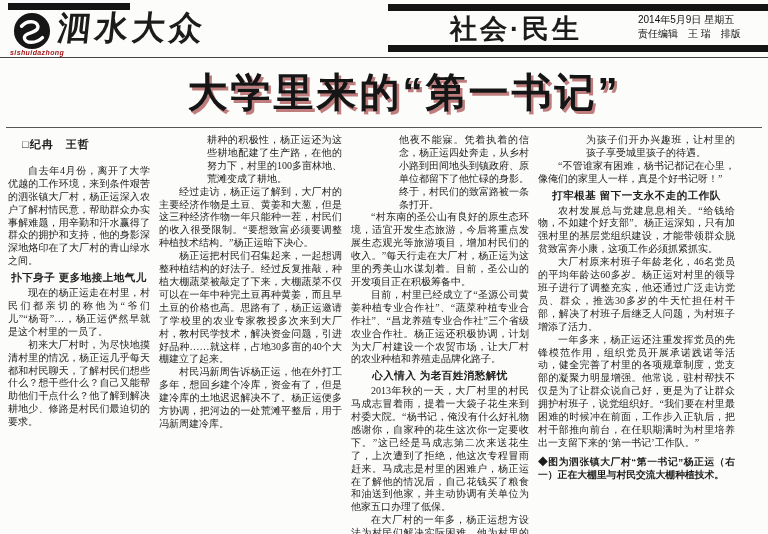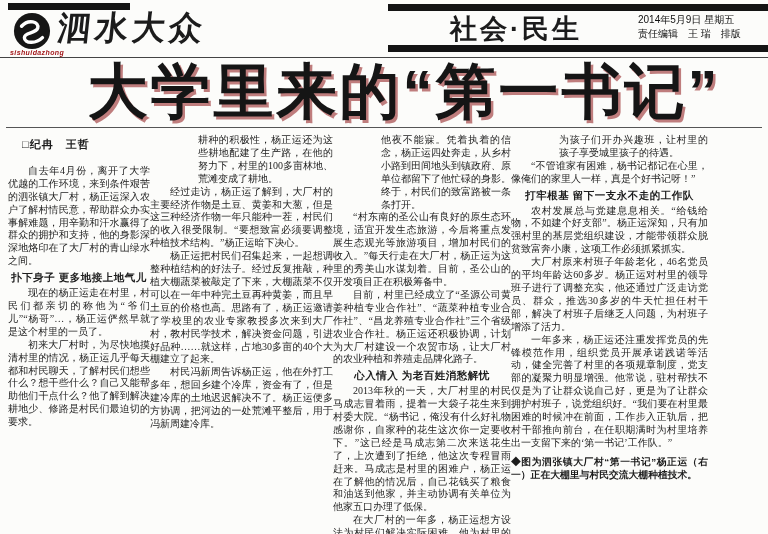--- a/index.html
+++ b/index.html
@@ -17,25 +17,25 @@
   .mast-bar{position:absolute;left:0;width:390px;height:7px;background:#141414;}
   .mast-bar.top{top:2px;} .mast-bar.bottom{top:43px;}
   .section-title{position:absolute;left:62px;top:9px;font-family:"Liberation Sans",sans-serif;
               font-weight:900;font-size:27px;letter-spacing:3px;white-space:nowrap;}
   .date-block{position:absolute;left:250px;top:11px;font-family:"Liberation Sans",sans-serif;
               font-size:10px;line-height:14px;white-space:nowrap;color:#111;}
   .mast-rule{position:absolute;left:0;top:57px;width:768px;height:1px;background:#444;}
   
   .headline-wrap{position:relative;height:66px;margin-top:2px;}
   .headline{text-align:center;font-family:"Liberation Sans",sans-serif;font-weight:900;
-            font-size:60px;line-height:64px;letter-spacing:3px;color:#151515;
+            font-size:40px;line-height:64px;letter-spacing:3px;color:#151515;
             text-shadow:2.5px 2.5px 0 rgba(140,20,22,.55);white-space:nowrap;padding-left:40px;}
   .headline-rule{position:absolute;left:6px;right:6px;bottom:-2px;height:1px;background:#555;}
   
-  .body-cols{display:flex;gap:0;padding:8px 10px 0 8px;height:400px;overflow:hidden;}
+  .body-cols{display:flex;gap:9px;padding:8px 10px 0 8px;height:400px;overflow:hidden;}
   .col{overflow:hidden;font-size:10px;line-height:12.9px;text-align:justify;}
   .col1{width:142px;flex:none;}
   .col2{width:183px;flex:none;}
   .col3{width:178px;flex:none;}
   .col4{width:197px;flex:none;}
   .blk{margin:0;}
   .blk.p{text-indent:2em;}
   .blk.pc{text-indent:0;margin-left:48px;}
   .blk.byline{font-weight:bold;font-size:11px;padding-left:14px;margin:4px 0 14px 0;
               font-family:"Liberation Sans",sans-serif;letter-spacing:1px;}

